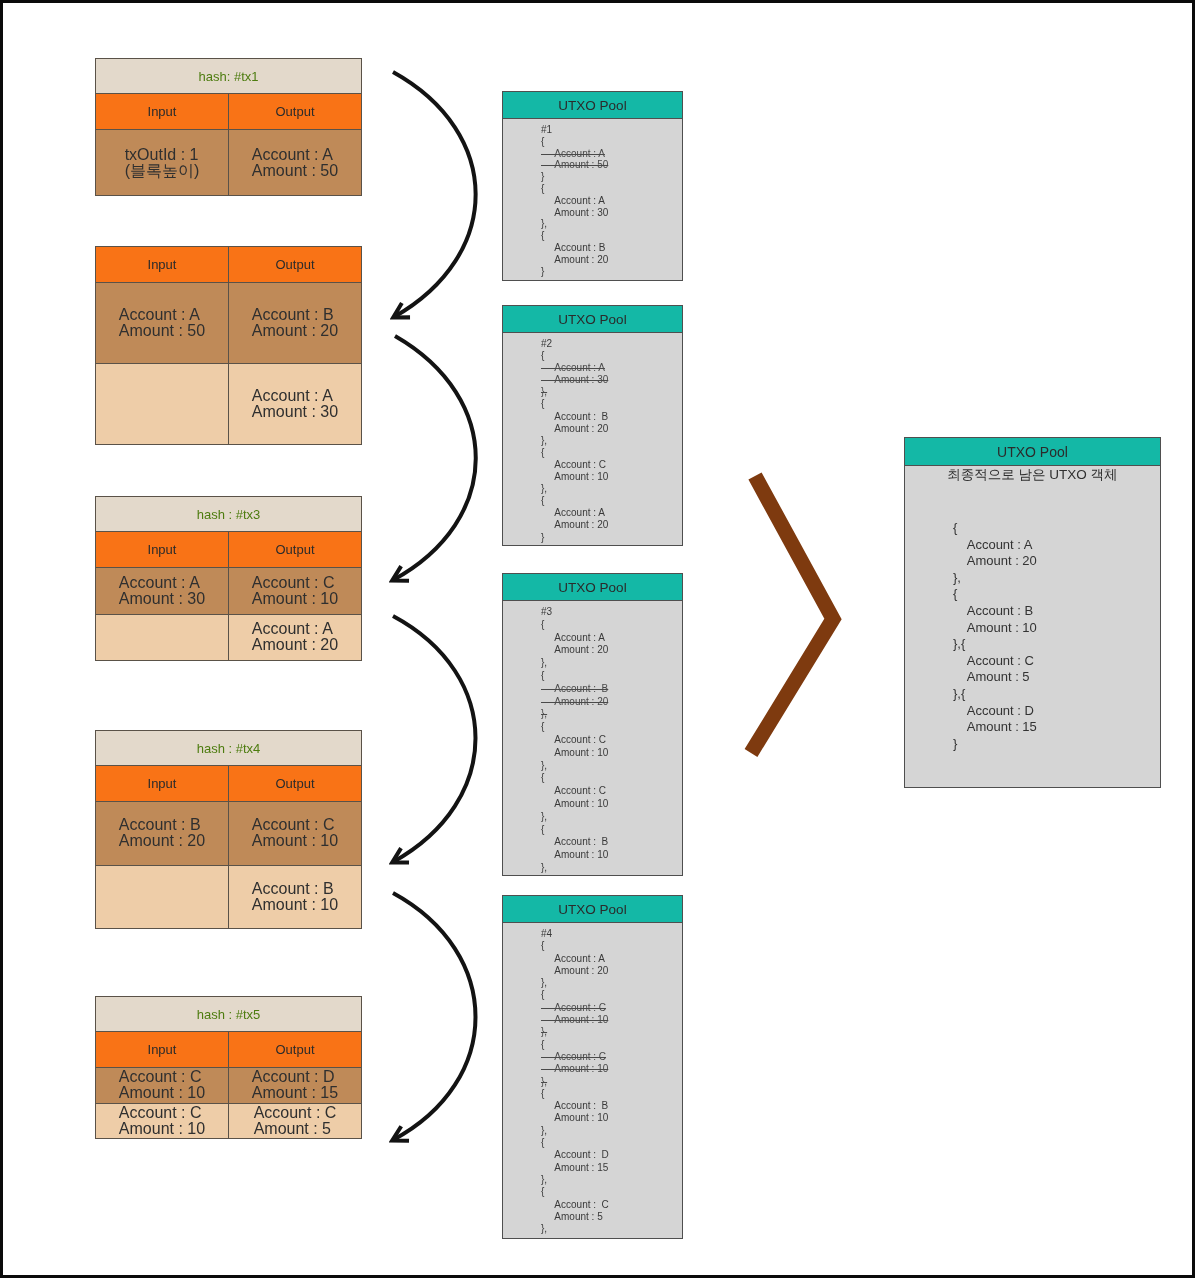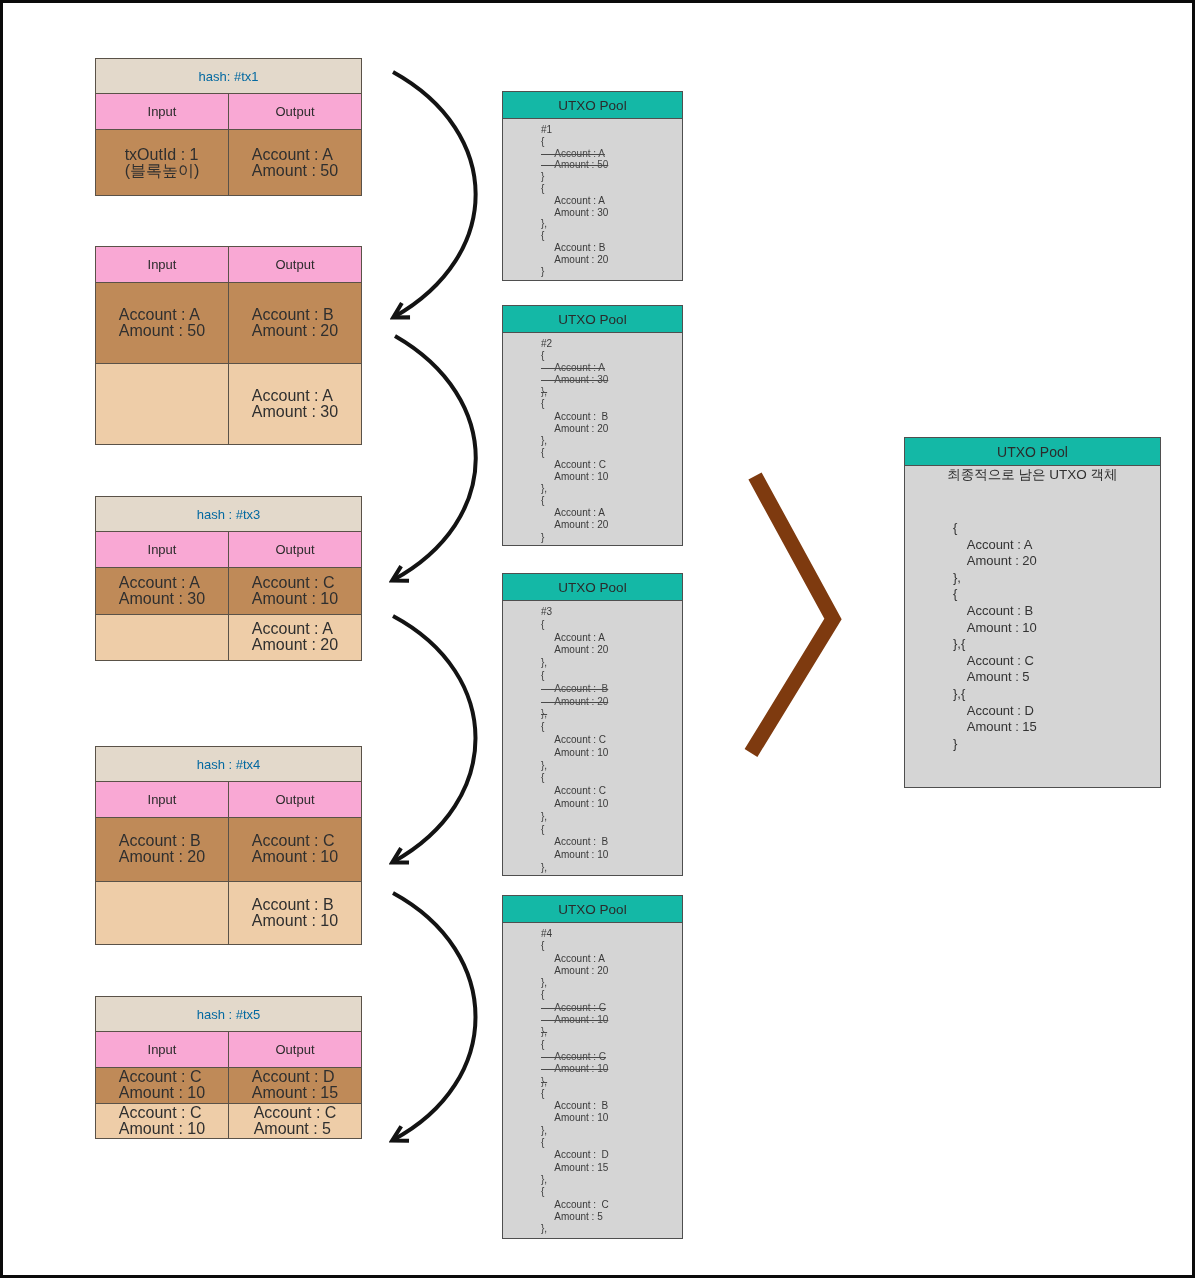--- a/index.html
+++ b/index.html
@@ -7,25 +7,25 @@
     position:relative;width:1195px;height:1278px;box-sizing:border-box;
     background:#ffffff;border:3px solid #0a0a0a;overflow:hidden;
     font-family:"Liberation Sans",sans-serif;
   }
   
   .tx{position:absolute;left:92px;width:267px;display:flex;flex-direction:column;
       border:1.5px solid #5a5248;box-sizing:border-box;background:#EECDA8;}
   .tx-1{top:55px;height:138px}
   .tx-2{top:243px;height:199px}
   .tx-3{top:493px;height:165px}
-  .tx-4{top:743px;height:199px}
+  .tx-4{top:727px;height:199px}
   .tx-5{top:993px;height:143px}
   .tx-hash{flex:0 0 34px;background:#E3D9CB;display:flex;align-items:center;justify-content:center;
-      font-size:13px;color:#0369a1;border-bottom:1.5px solid #5a5248}
-  .tx-cols{flex:0 0 35px;display:flex;background:#f9a8d4;border-bottom:1.5px solid #5a5248}
+      font-size:13px;color:#4d7c0f;border-bottom:1.5px solid #5a5248}
+  .tx-cols{flex:0 0 35px;display:flex;background:#f97316;border-bottom:1.5px solid #5a5248}
   .tx-cols .col{flex:1;display:flex;align-items:center;justify-content:center;font-size:13px;color:#2b2b2b}
   .tx-cols .col + .col{border-left:1.5px solid #5a5248}
   .tx-row{flex:1;display:flex;min-height:0}
   .tx-row + .tx-row{border-top:1.5px solid #5a5248}
   .tx-row .cell{flex:1;display:flex;align-items:center;justify-content:center;
       font-size:16px;line-height:16px;color:#2f2f2f;white-space:pre-line}
   .tx-row .cell + .cell{border-left:1.5px solid #5a5248}
   .row-dark .cell{background:#BF8A58}
   .row-light .cell{background:#EECDA8}
   

